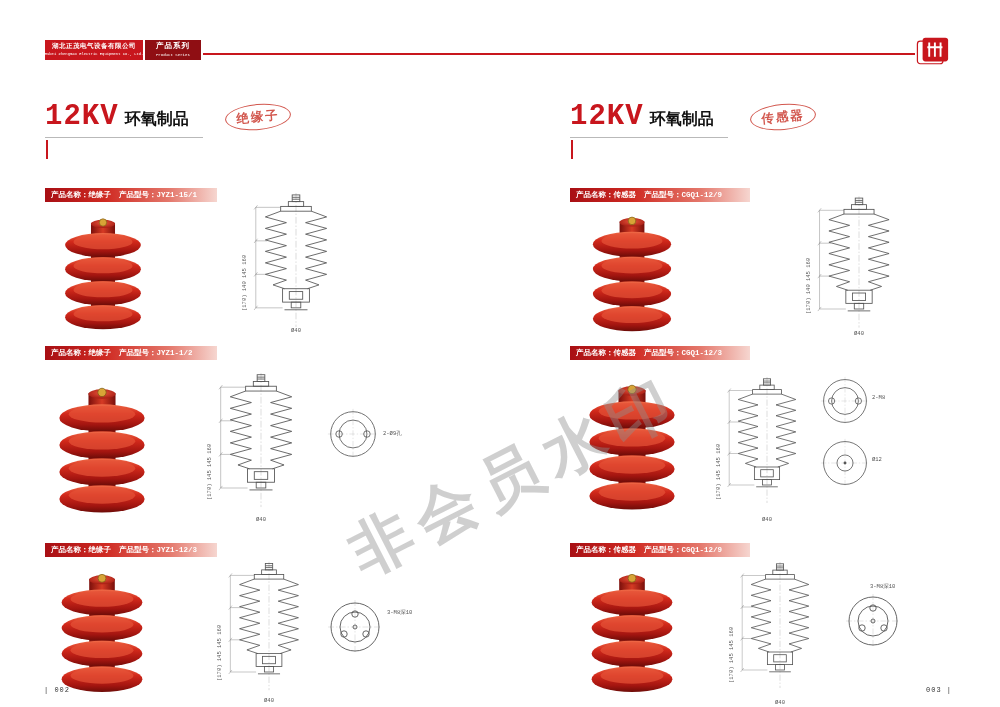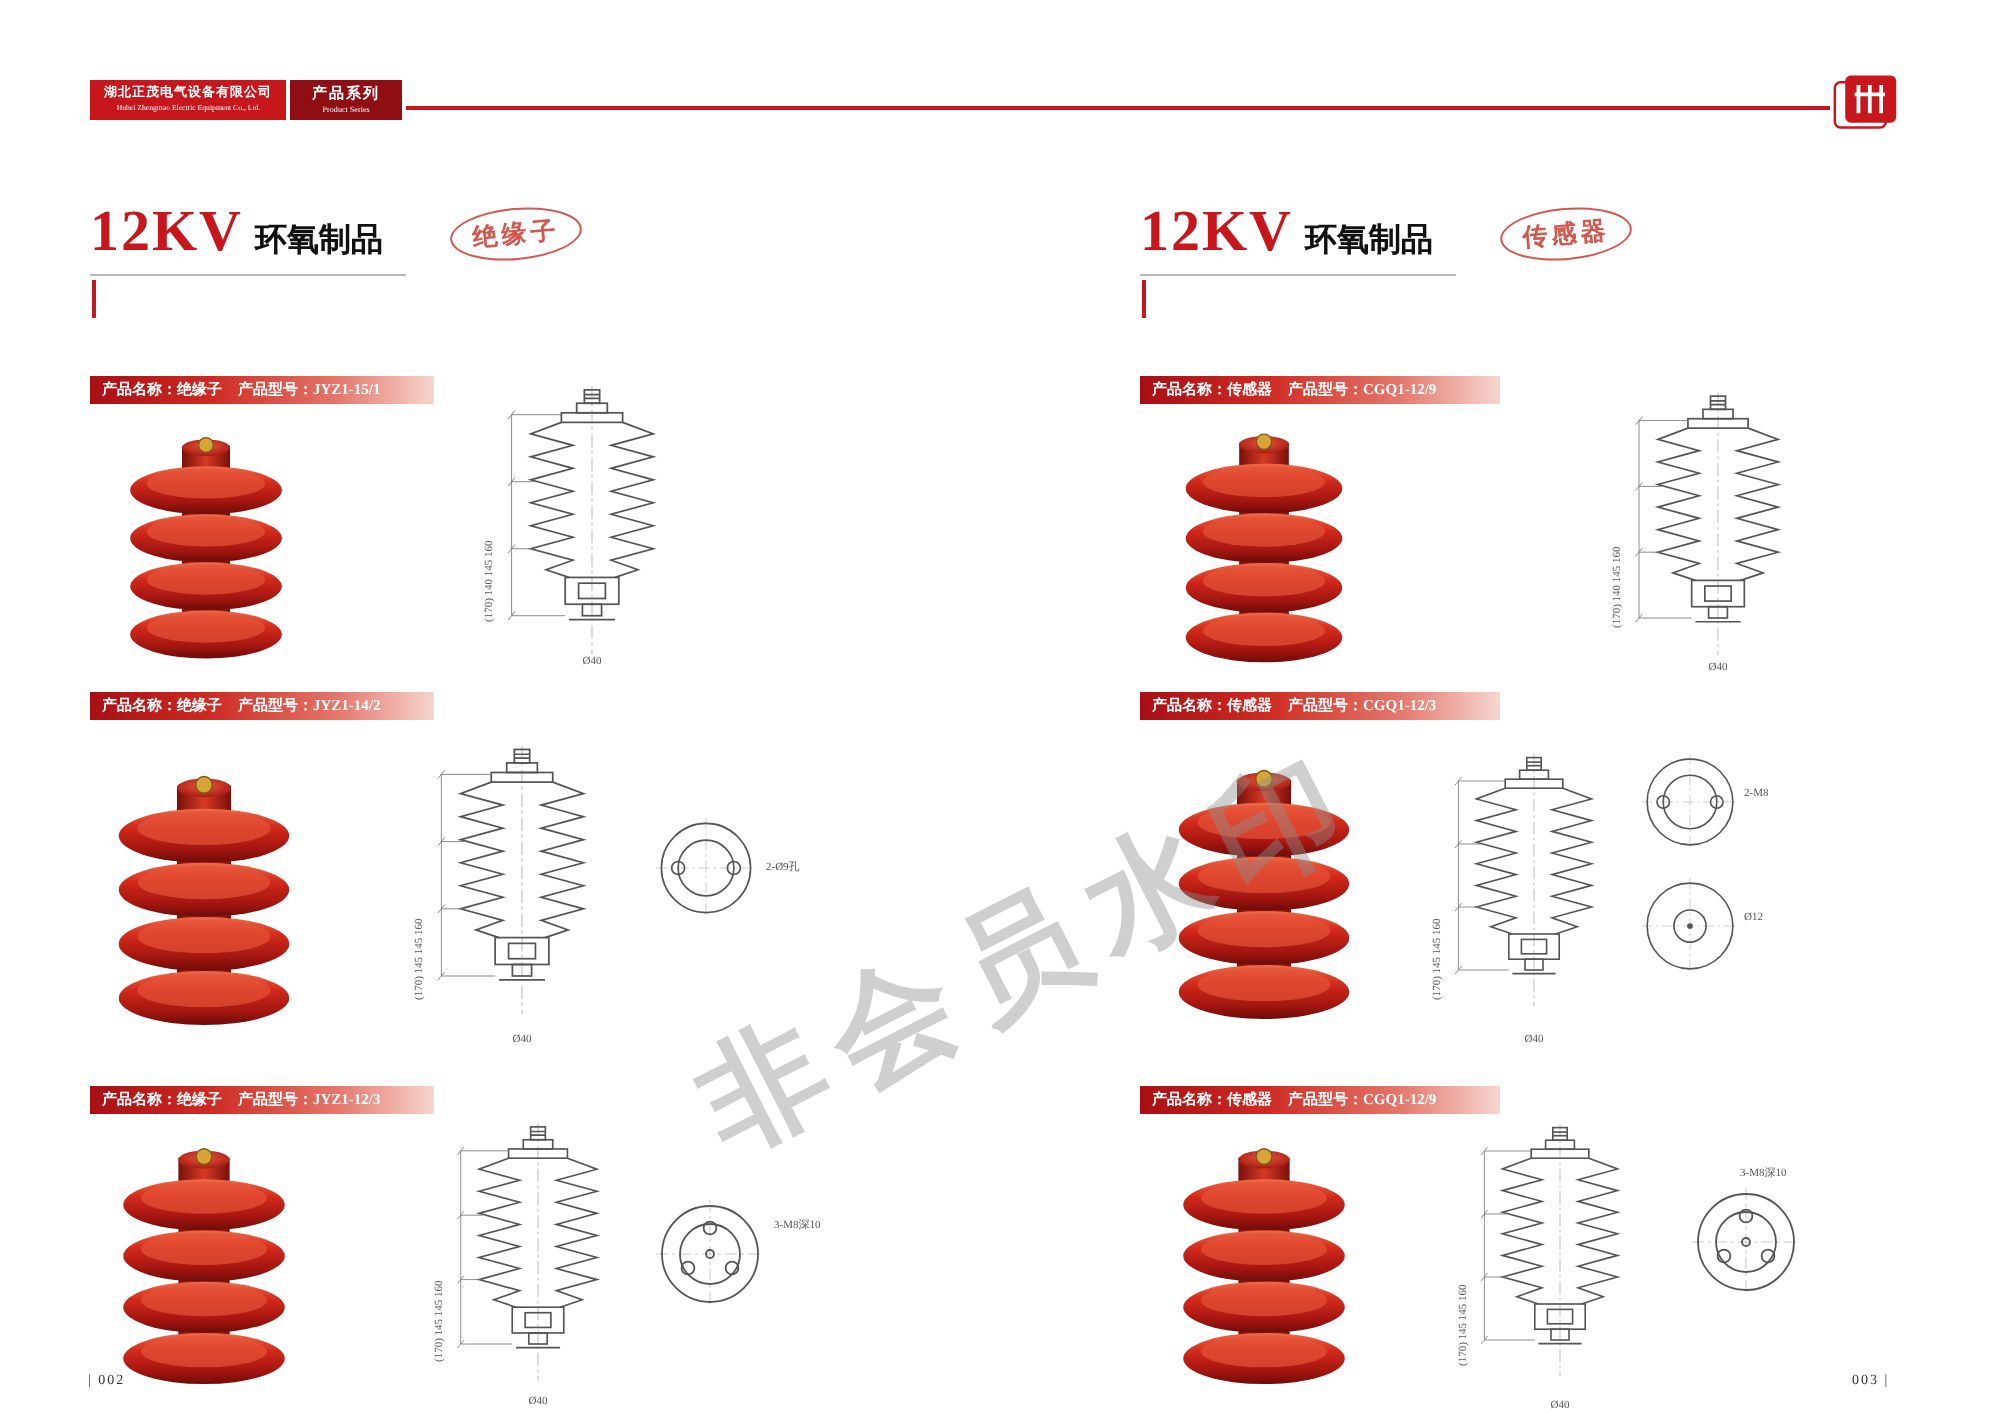--- a/index.html
+++ b/index.html
@@ -1,17 +1,17 @@
 <!DOCTYPE html>
 <html><head>
 <meta charset="utf-8">
 <style>
   html,body{margin:0;padding:0;background:#ffffff;}
   .canvas{position:relative;width:1000px;height:707px;background:#ffffff;overflow:hidden;
-          font-family:Liberation Serif, serif;color:#1a1a1a;}
+          font-family:Liberation Mono, monospace;color:#1a1a1a;}
   section{display:contents;}
 
   
   .co-box{position:absolute;left:45px;top:40px;width:98px;height:20px;background:#c8161d;color:#fff;
           display:flex;flex-direction:column;justify-content:center;align-items:center;line-height:1.25;}
   .co-cn{font-size:6.5px;font-weight:bold;letter-spacing:.5px;white-space:nowrap;}
   .co-en{font-size:4.5px;white-space:nowrap;transform:scale(.85);}
   .series-box{position:absolute;left:145px;top:40px;width:56px;height:20px;background:#8f0e13;color:#fff;
           display:flex;flex-direction:column;justify-content:center;align-items:center;line-height:1.3;}
   .series-cn{font-size:7.5px;font-weight:bold;letter-spacing:1px;}
@@ -240,21 +240,21 @@
             <use href="#sym-profile" width="100" height="140"></use>
           </svg>
         <span class="dim-v">(170)  140  145  160</span>
         <span class="dim-b">Ø40</span>
       </div>
     </div>
 
     <div class="prod pL2">
       <div class="bar">
         <span>产品名称：绝缘子</span>
-        <span>产品型号：JYZ1-14/2</span>
+        <span>产品型号：JYZ1-1/2</span>
       </div>
       <div class="photo">
         <svg viewBox="0 0 100 132">
             <use href="#sym-insulator" width="100" height="132"></use>
           </svg>
       </div>
       <div class="drawing">
         <svg viewBox="0 0 100 140">
             <use href="#sym-profile" width="100" height="140"></use>
           </svg>

